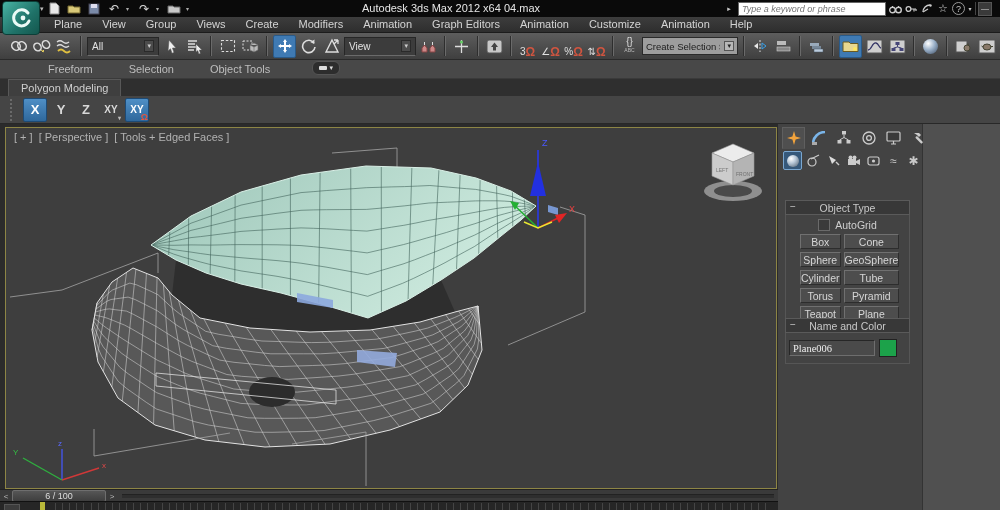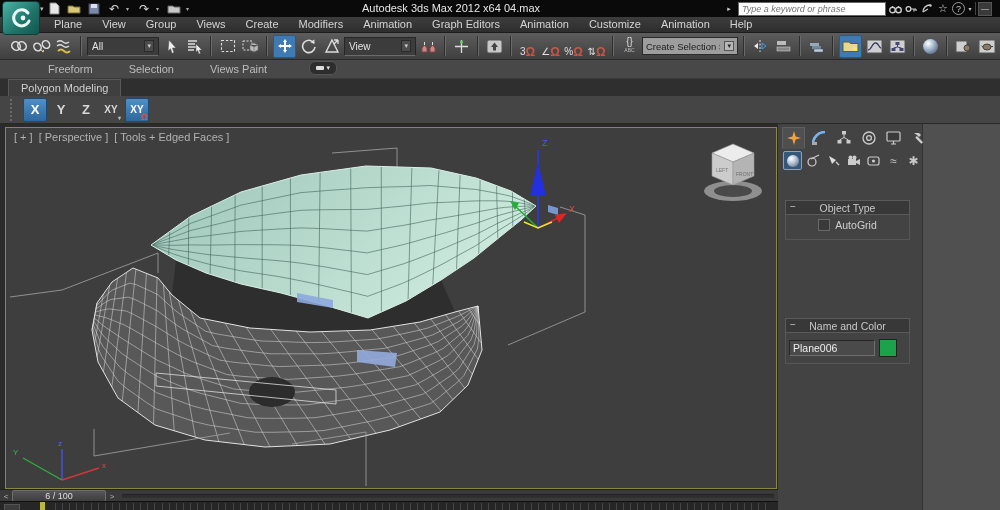--- a/index.html
+++ b/index.html
@@ -86,21 +86,21 @@
     display:flex;align-items:center;position:relative;justify-content:center;}
   .roll-head .minus{position:absolute;left:4px;top:0px;font-size:10px;color:#c8c8c8;}
   .roll-body{border:1px solid #565656;border-top:none;background:#434343;padding:3px 14px 5px;}
   .agrow{display:flex;align-items:center;gap:5px;justify-content:center;height:14px;margin-bottom:2px;}
   .cbx{width:10px;height:10px;background:#3a3a3a;border:1px solid #6a6a6a;}
   .aglabel{color:#cfcfcf;font-size:10.5px;}
   .btngrid{display:grid;grid-template-columns:1fr 1fr;gap:3px;}
   .pbtn{height:13px;background:#4d4d4d;border:1px solid;border-color:#707070 #2d2d2d #2d2d2d #707070;
     color:#d6d6d6;font-size:10.5px;display:flex;align-items:center;justify-content:center;cursor:default;}
   #name-field{width:78px;height:14px;background:#4a4a4a;border:1px solid;border-color:#262626 #6e6e6e #6e6e6e #262626;
-    color:#eee;font-size:10.5px;padding:0 3px;font-family:Liberation Sans, sans-serif;}
+    color:#eee;font-size:10.5px;padding:0 3px;font-family:Liberation Serif, serif;}
   #color-swatch{width:16px;height:16px;border:1px solid #222;}
   
   #timeslider{position:absolute;left:0;top:489px;width:778px;height:12px;background:#3a3a3a;
     border-top:1px solid #222;display:flex;align-items:center;}
   .tsarrow{width:12px;height:10px;color:#bbb;font-size:8px;display:flex;align-items:center;justify-content:center;}
   #ts-handle{width:92px;height:10px;background:linear-gradient(#565656,#3e3e3e);border:1px solid #6e6e6e;
     border-radius:2px;color:#ddd;font-size:9px;display:flex;align-items:center;justify-content:center;}
   #ts-track{flex:1;height:3px;background:#2e2e2e;border-top:1px solid #222;margin:0 4px;}
   #trackbar{position:absolute;left:0;top:501px;width:778px;height:9px;background:#262626;border-top:1px solid #111;}
   #tb-btn{position:absolute;left:4px;top:2px;width:14px;height:6px;background:#3c3c3c;border:1px solid #555;}
@@ -374,21 +374,21 @@
         <path d="M5,8 q0,-3 4,-3 t4,3 q0,3 -4,3 t-4,-3 M3.5,7 L5,8 M13,7.5 h2" fill="#8a7a6a" stroke="#443"></path>
       </svg>
     </span>
   <span class="ticon">
     </span>
 </div>
 
 <div id="ribbontabs">
   <span class="rtab">Freeform</span>
   <span class="rtab">Selection</span>
-  <span class="rtab">Views Paint</span>
+  <span class="rtab">Object Tools</span>
   <span id="ribbon-min">
     <span style="width:8px;height:4px;background:#ddd;border-radius:1px;"></span>
     <span>▾</span>
     </span>
 </div>
 <div id="polyrow">
   <span id="polytab">Polygon Modeling</span>
 </div>
 
 <div id="axisrow">
@@ -617,20 +617,32 @@
 
   <div class="rollout" style="top:76px;">
     <div class="roll-head">
       <span class="minus">−</span>
       <span>Object Type</span>
     </div>
     <div class="roll-body">
       <div class="agrow">
         <span class="cbx"></span>
         <span class="aglabel">AutoGrid</span>
+      </div>
+      <div class="btngrid">
+        <span class="pbtn">Box</span>
+        <span class="pbtn">Cone</span>
+        <span class="pbtn">Sphere</span>
+        <span class="pbtn">GeoSphere</span>
+        <span class="pbtn">Cylinder</span>
+        <span class="pbtn">Tube</span>
+        <span class="pbtn">Torus</span>
+        <span class="pbtn">Pyramid</span>
+        <span class="pbtn">Teapot</span>
+        <span class="pbtn">Plane</span>
       </div>
     </div>
   </div>
 
   <div class="rollout" style="top:194px;">
     <div class="roll-head">
       <span class="minus">−</span>
       <span>Name and Color</span>
     </div>
     <div class="roll-body" style="display:flex;gap:4px;align-items:center;padding:6px 3px;">

